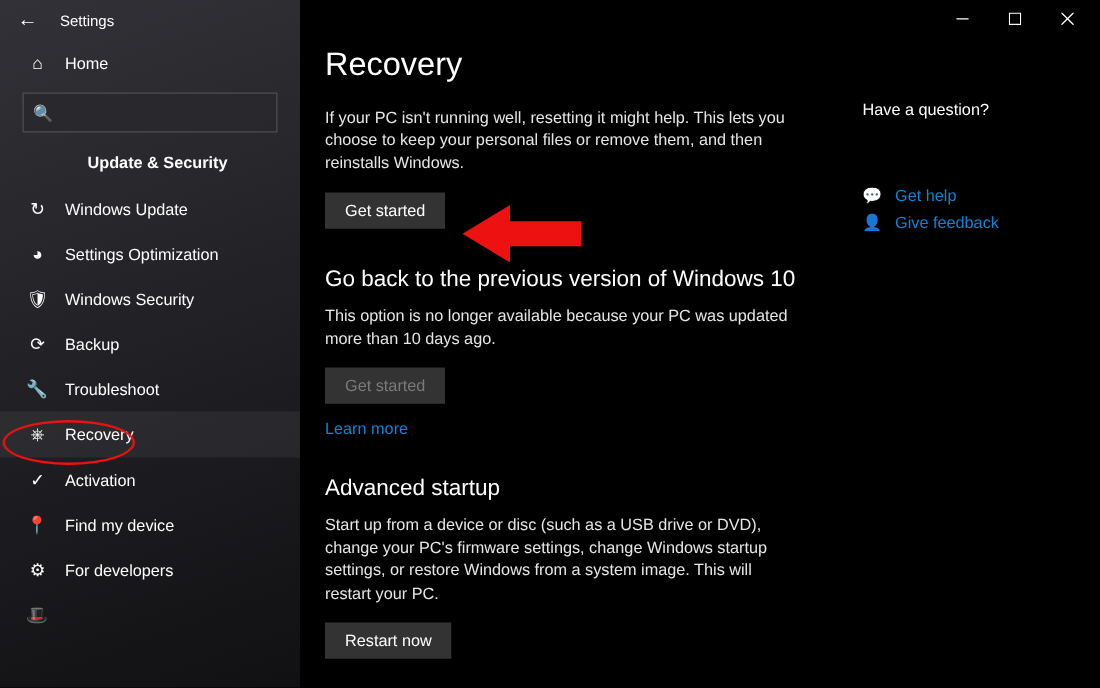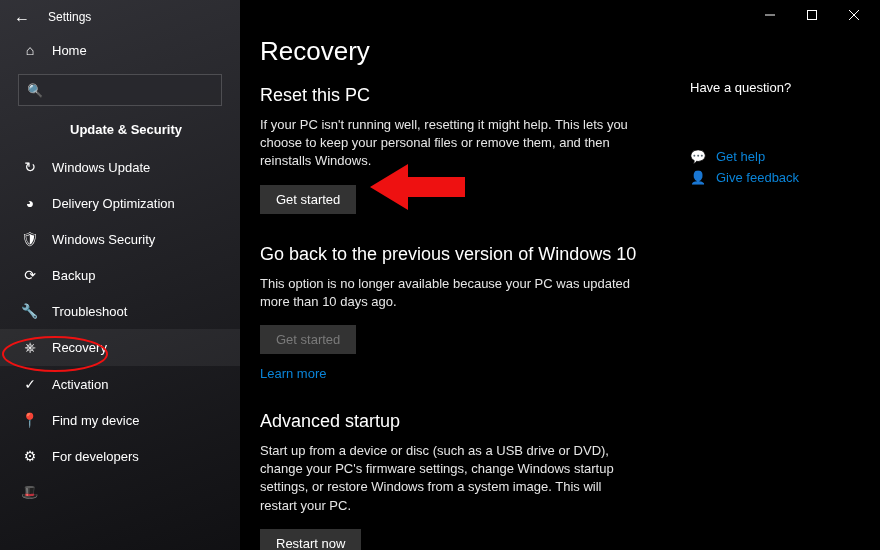--- a/index.html
+++ b/index.html
@@ -87,21 +87,21 @@
     <span class="mag">🔍</span>
   </div>
   <div class="sb-group">Update &amp; Security</div>
 
   <div class="nav-item">
     <span class="icn">↻</span>
     <span>Windows Update</span>
   </div>
   <div class="nav-item">
     <span class="icn">◕</span>
-    <span>Delivery Optimization</span>
+    <span>Settings Optimization</span>
   </div>
   <div class="nav-item">
     <span class="icn">🛡</span>
     <span>Windows Security</span>
   </div>
   <div class="nav-item">
     <span class="icn">⟳</span>
     <span>Backup</span>
   </div>
   <div class="nav-item">
@@ -149,21 +149,20 @@
           <line x1="10" y1="0" x2="0" y2="10"></line>
         </svg>
       </div>
   </div>
 
   <div class="content">
     <div class="col-main">
       <h1>Recovery</h1>
 
       <div class="sect">
-        <h2>Reset this PC</h2>
         <p>If your PC isn't running well, resetting it might help. This lets you choose to keep your personal files or remove them, and then reinstalls Windows.</p>
         <button class="btn">Get started</button>
       </div>
 
       <div class="sect">
         <h2>Go back to the previous version of Windows 10</h2>
         <p>This option is no longer available because your PC was updated more than 10 days ago.</p>
         <button class="btn disabled">Get started</button>
         <a class="link">Learn more</a>
       </div>

